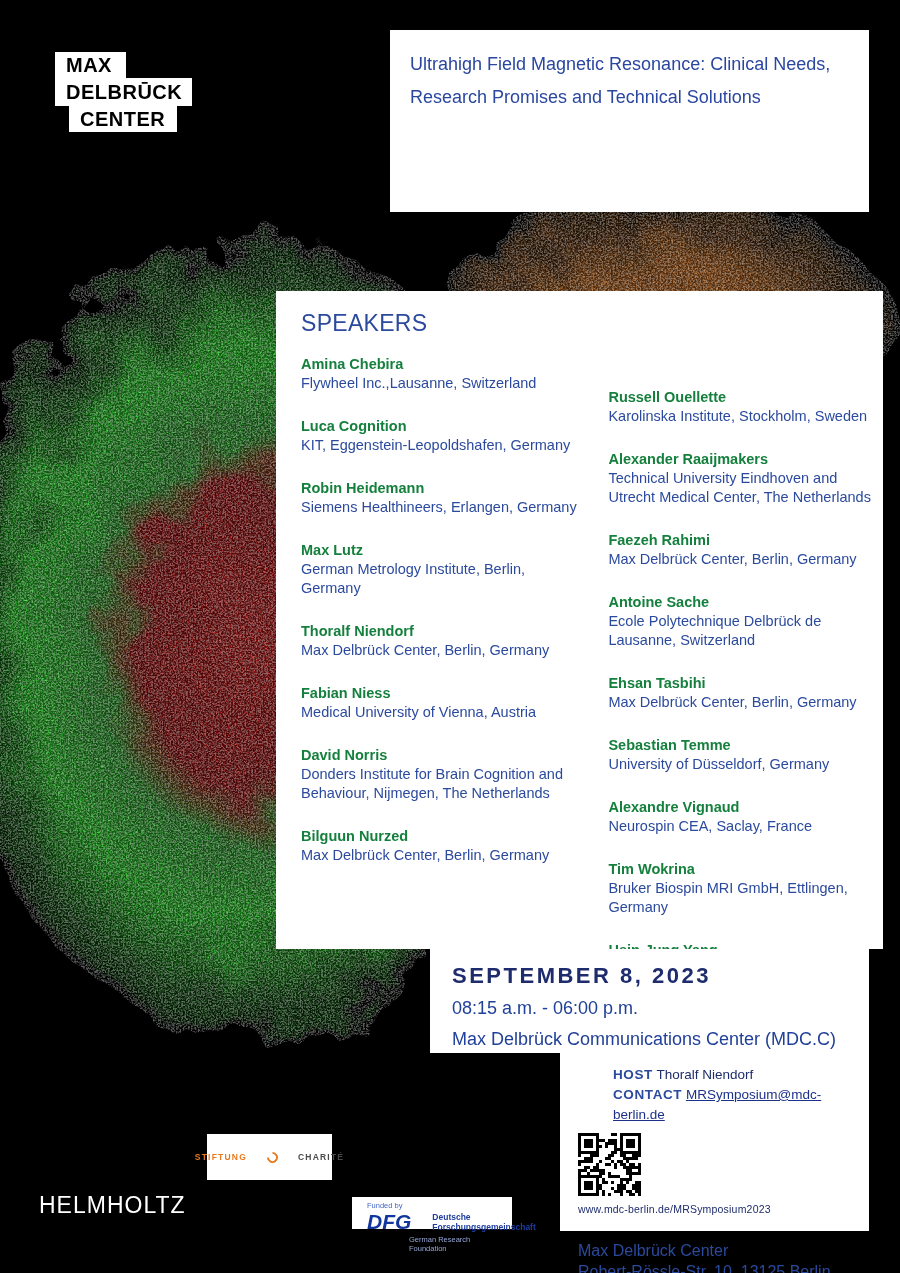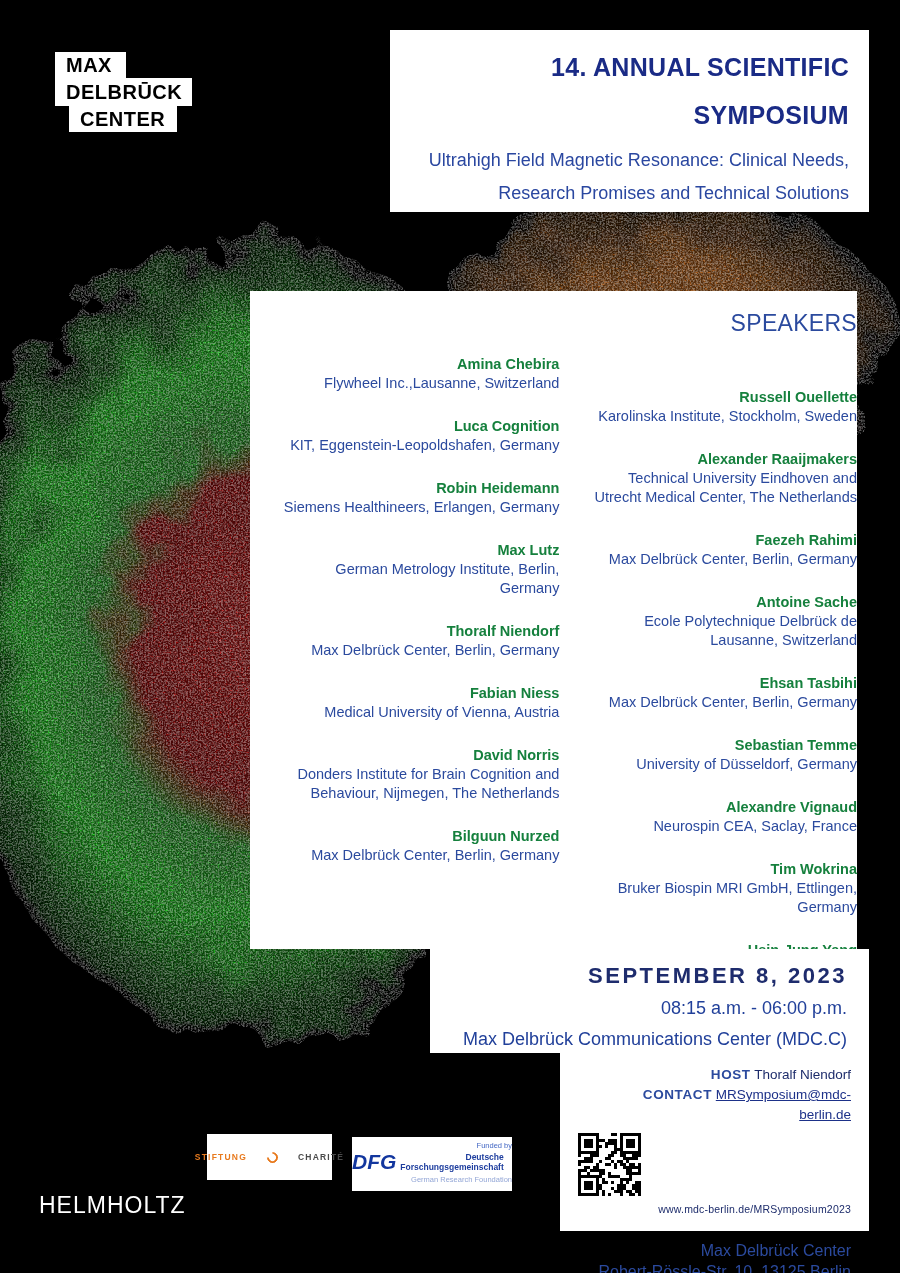--- a/index.html
+++ b/index.html
@@ -1,35 +1,35 @@
 <!DOCTYPE html>
 <html><head>
 <meta charset="utf-8">
 <style>
   html,body{margin:0;padding:0;background:#000;}
   #poster{position:relative;width:900px;height:1273px;background:#000;overflow:hidden;
-          font-family:"Liberation Sans",sans-serif;text-align:right;}
+          font-family:"Liberation Sans",sans-serif;}
   #poster *{box-sizing:border-box;}
   .bg{position:absolute;inset:0;z-index:0;}
 
   
   .logo-line{position:absolute;background:#fff;color:#000;font-weight:700;
              display:flex;align-items:center;padding-left:11px;letter-spacing:.5px;z-index:3;}
   .logo-max{left:55px;top:52px;width:71px;height:26px;font-size:20px;}
   .logo-delbruck{left:55px;top:78px;width:137px;height:28px;font-size:20px;}
   .logo-center{left:69px;top:106px;width:108px;height:26px;font-size:20px;}
 
   
   .wbox{position:absolute;background:#fff;z-index:2;}
   .title-box{left:390px;top:30px;width:479px;height:182px;padding:13px 20px;}
   .title-box h1{margin:0;font-size:25px;font-weight:700;color:#1a2b86;line-height:48px;letter-spacing:.3px;}
   .title-box h1 span{display:block;}
   .subtitle{margin:5px 0 0;font-size:18px;color:#2a47a0;line-height:33px;white-space:pre-line;}
 
-  .speakers-box{left:250px;top:291px;width:607px;height:658px;padding:18px 0 0 25px;}
+  .speakers-box{left:276px;top:291px;width:607px;height:658px;padding:18px 0 0 25px;}
   .speakers-head{margin:0 0 18px;font-size:23px;font-weight:500;color:#2b4a9e;line-height:28px;letter-spacing:.3px;}
   .columns{display:flex;gap:23px;}
   .col{width:290px;}
   .col-right{width:280px;padding-top:33px;}
   .speaker{margin-bottom:24px;}
   .sp-name{font-size:14.5px;font-weight:600;color:#15803d;line-height:19px;}
   .sp-aff{font-size:14.5px;color:#2b4a9e;line-height:19px;white-space:pre-line;}
 
   .date-box{left:430px;top:949px;width:439px;height:104px;padding:13px 22px;}
   .date-line{margin:0;font-size:22px;font-weight:700;color:#1e2c6d;letter-spacing:2.5px;line-height:28px;}
@@ -45,23 +45,23 @@
 
   
   .helmholtz{position:absolute;left:39px;top:1192px;color:#fff;font-size:23px;font-weight:400;
              letter-spacing:1px;z-index:3;}
   .stiftung-box{left:207px;top:1134px;width:125px;height:46px;display:flex;align-items:center;
                 justify-content:center;gap:20px;z-index:3;}
   .stiftung-t1{font-size:8.5px;font-weight:700;letter-spacing:1.2px;color:#e87a1e;}
   .stiftung-t2{font-size:8.5px;font-weight:600;letter-spacing:1.2px;color:#4a4a4a;}
   .ring{width:11px;height:11px;border:2.5px solid #e87a1e;border-radius:50%;
         border-left-color:transparent;transform:rotate(45deg);flex:0 0 auto;}
-  .dfg-box{left:352px;top:1137px;width:160px;height:54px;padding:4px 0 3px;z-index:3;}
+  .dfg-box{left:352px;top:1197px;width:160px;height:32px;padding:4px 15px 3px;z-index:3;}
   .dfg-funded{font-size:7.5px;color:#4468c4;line-height:9px;}
-  .dfg-row{display:flex;align-items:center;gap:4px;margin-top:1px;}
+  .dfg-row{display:flex;align-items:center;gap:21px;margin-top:1px;}
   .dfg-abbr{font-size:21px;font-weight:700;font-style:italic;color:#12369e;line-height:22px;}
   .dfg-name{font-size:8.5px;color:#1d3d9e;line-height:10px;font-weight:600;}
   .dfg-sub{font-size:7.5px;color:#93a6d6;line-height:9px;margin:2px 0 0 42px;}
 </style>
 </head>
 <body>
 
 <div id="poster">
 
   <svg class="bg" width="900" height="1273" viewBox="0 0 900 1273">
@@ -110,24 +110,20 @@
       <rect width="900" height="1273" filter="url(#darkNoise)" opacity="0.55"></rect>
       <rect width="900" height="1273" filter="url(#liteNoise)" opacity="0.35"></rect>
     </g>
   </svg>
 
   <div class="logo-line logo-max">MAX</div>
   <div class="logo-line logo-delbruck">DELBRŪCK</div>
   <div class="logo-line logo-center">CENTER</div>
 
   <div class="wbox title-box">
-    <h1>
-      <span>14. ANNUAL SCIENTIFIC</span>
-      <span>SYMPOSIUM</span>
-    </h1>
     <p class="subtitle">Ultrahigh Field Magnetic Resonance: Clinical Needs,
 Research Promises and Technical Solutions</p>
   </div>
 
   <div class="wbox speakers-box">
     <h2 class="speakers-head">SPEAKERS</h2>
     <div class="columns">
       <div class="col col-left" id="col-left">
           <div class="speaker">
             <div class="sp-name">Amina Chebira</div>

